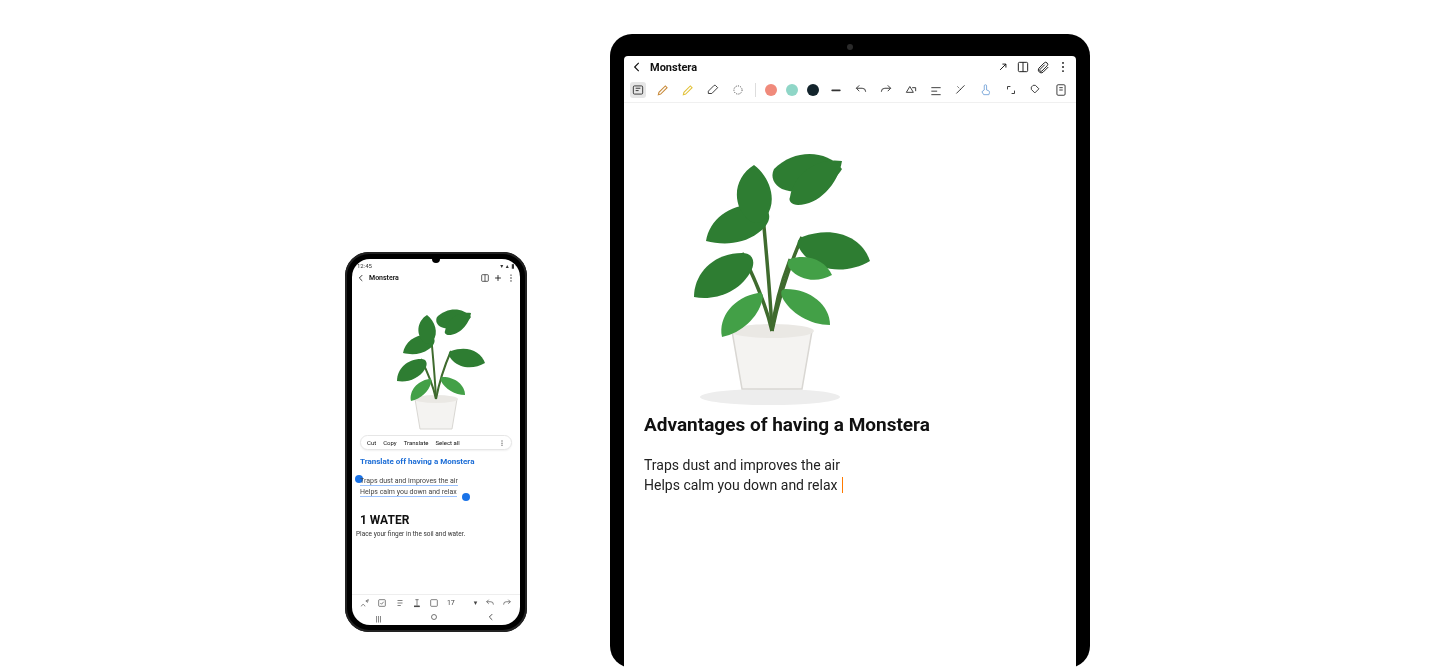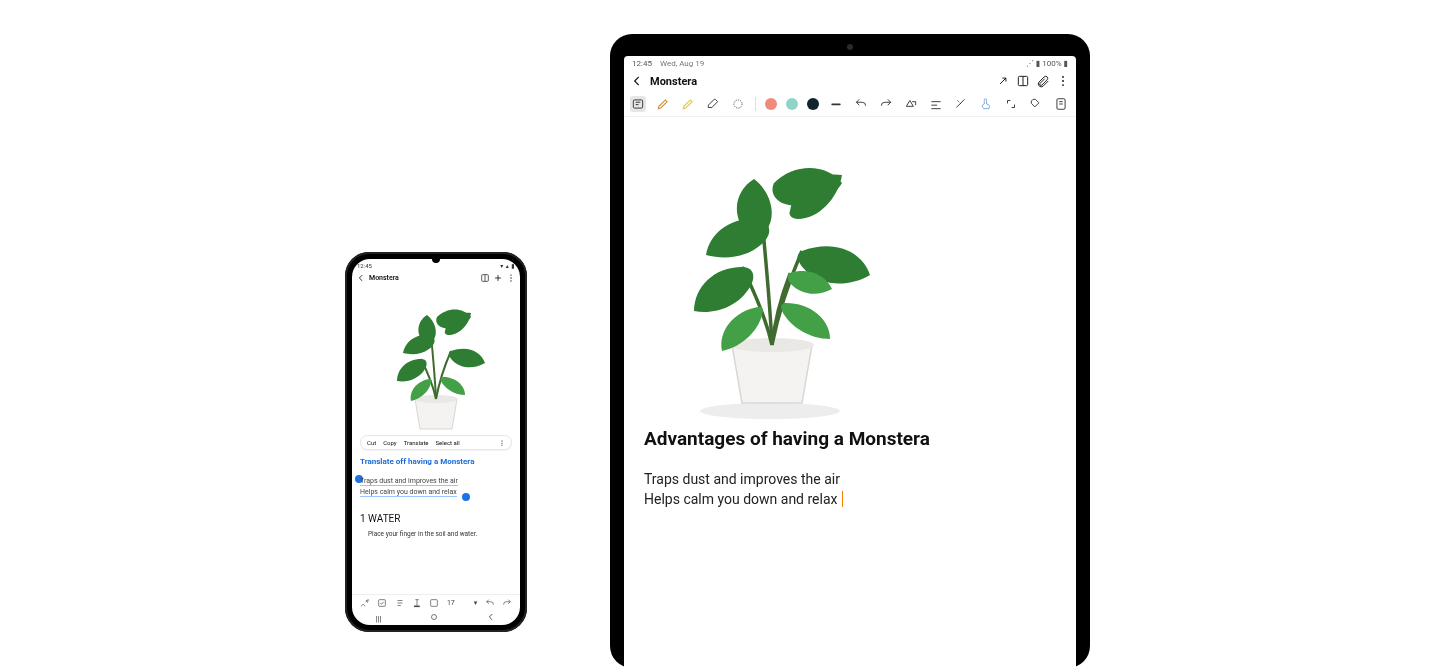--- a/index.html
+++ b/index.html
@@ -19,22 +19,22 @@
   .p-context{position:absolute;left:8px;right:8px;top:150px;background:#fff;border:1px solid #e6e6e6;border-radius:14px;padding:3px 6px;display:flex;align-items:center;gap:7px;font-size:6px;color:#111;box-shadow:0 1px 2px rgba(0,0,0,.06)}
   .p-context span{white-space:nowrap}
   .p-context .more{margin-left:auto;font-weight:700}
   .p-seltitle{position:absolute;left:8px;top:172px;font-size:8px;font-weight:700;color:#1a6cd6}
   .p-selline{position:absolute;left:8px;font-size:7px;color:#444;border-bottom:1px solid #9cc3ff}
   .p-selA{top:192px}
   .p-selB{top:203px}
   .sel-handle{position:absolute;width:8px;height:8px;background:#1a73e8;border-radius:50%}
   .sel-handle.a{left:3px;top:190px}
   .sel-handle.b{left:110px;top:208px}
-  .p-sec{position:absolute;left:8px;top:228px;font-size:10px;font-weight:400;color:#111}
-  .p-body{position:absolute;left:16px;top:245px;font-size:6.5px;color:#333}
+  .p-sec{position:absolute;left:8px;top:228px;font-size:12px;font-weight:700;color:#111}
+  .p-body{position:absolute;left:4px;top:245px;font-size:6.5px;color:#333}
   .p-toolbar{height:16px;border-top:1px solid #eee;display:flex;align-items:center;justify-content:space-around;padding:0 4px;font-size:8px;color:#444}
   .p-toolbar .t-item{font-size:7px;display:flex;align-items:center;gap:19px}
   .p-nav{height:14px;display:flex;align-items:center;justify-content:space-around;color:#333;font-size:8px}
   .p-nav svg{width:10px;height:10px}
 
   
   .tablet{position:absolute;left:610px;top:34px;width:480px;height:634px;background:#000;border-radius:22px}
   .tab-screen{position:absolute;left:14px;right:14px;top:22px;bottom:0;background:#fff;border-radius:4px 4px 0 0;overflow:hidden;display:flex;flex-direction:column}
   .tab-camera{position:absolute;left:50%;top:10px;width:6px;height:6px;margin-left:-3px;background:#2a2a2a;border-radius:50%}
   .t-status{height:14px;display:flex;align-items:center;justify-content:space-between;padding:0 8px;font-size:8px;color:#555}
@@ -190,29 +190,20 @@
         </span>
       </div>
 
     </div>
   </div>
 
   <div class="tablet">
     <div class="tab-camera"></div>
     <div class="tab-screen">
 
-      <div class="t-status">
-        <span>
-          <span>12:45</span>
-          <span class="date">Wed, Aug 19</span>
-        </span>
-        <span>
-          <span>⋰ ▮ </span><span>100%</span><span> ▮</span>
-        </span>
-      </div>
 
       <div class="t-header">
         <svg class="ico" viewBox="0 0 24 24" fill="none" stroke="currentColor" stroke-width="2">
             <path d="M15 5l-7 7 7 7"></path>
           </svg>
         <span class="title">Monstera</span>
         <svg class="ico" viewBox="0 0 24 24" fill="none" stroke="currentColor" stroke-width="1.6">
             <path d="M7 17L17 7M17 7h-6M17 7v6"></path>
           </svg>
         <svg class="ico" viewBox="0 0 24 24" fill="none" stroke="currentColor" stroke-width="1.6">

